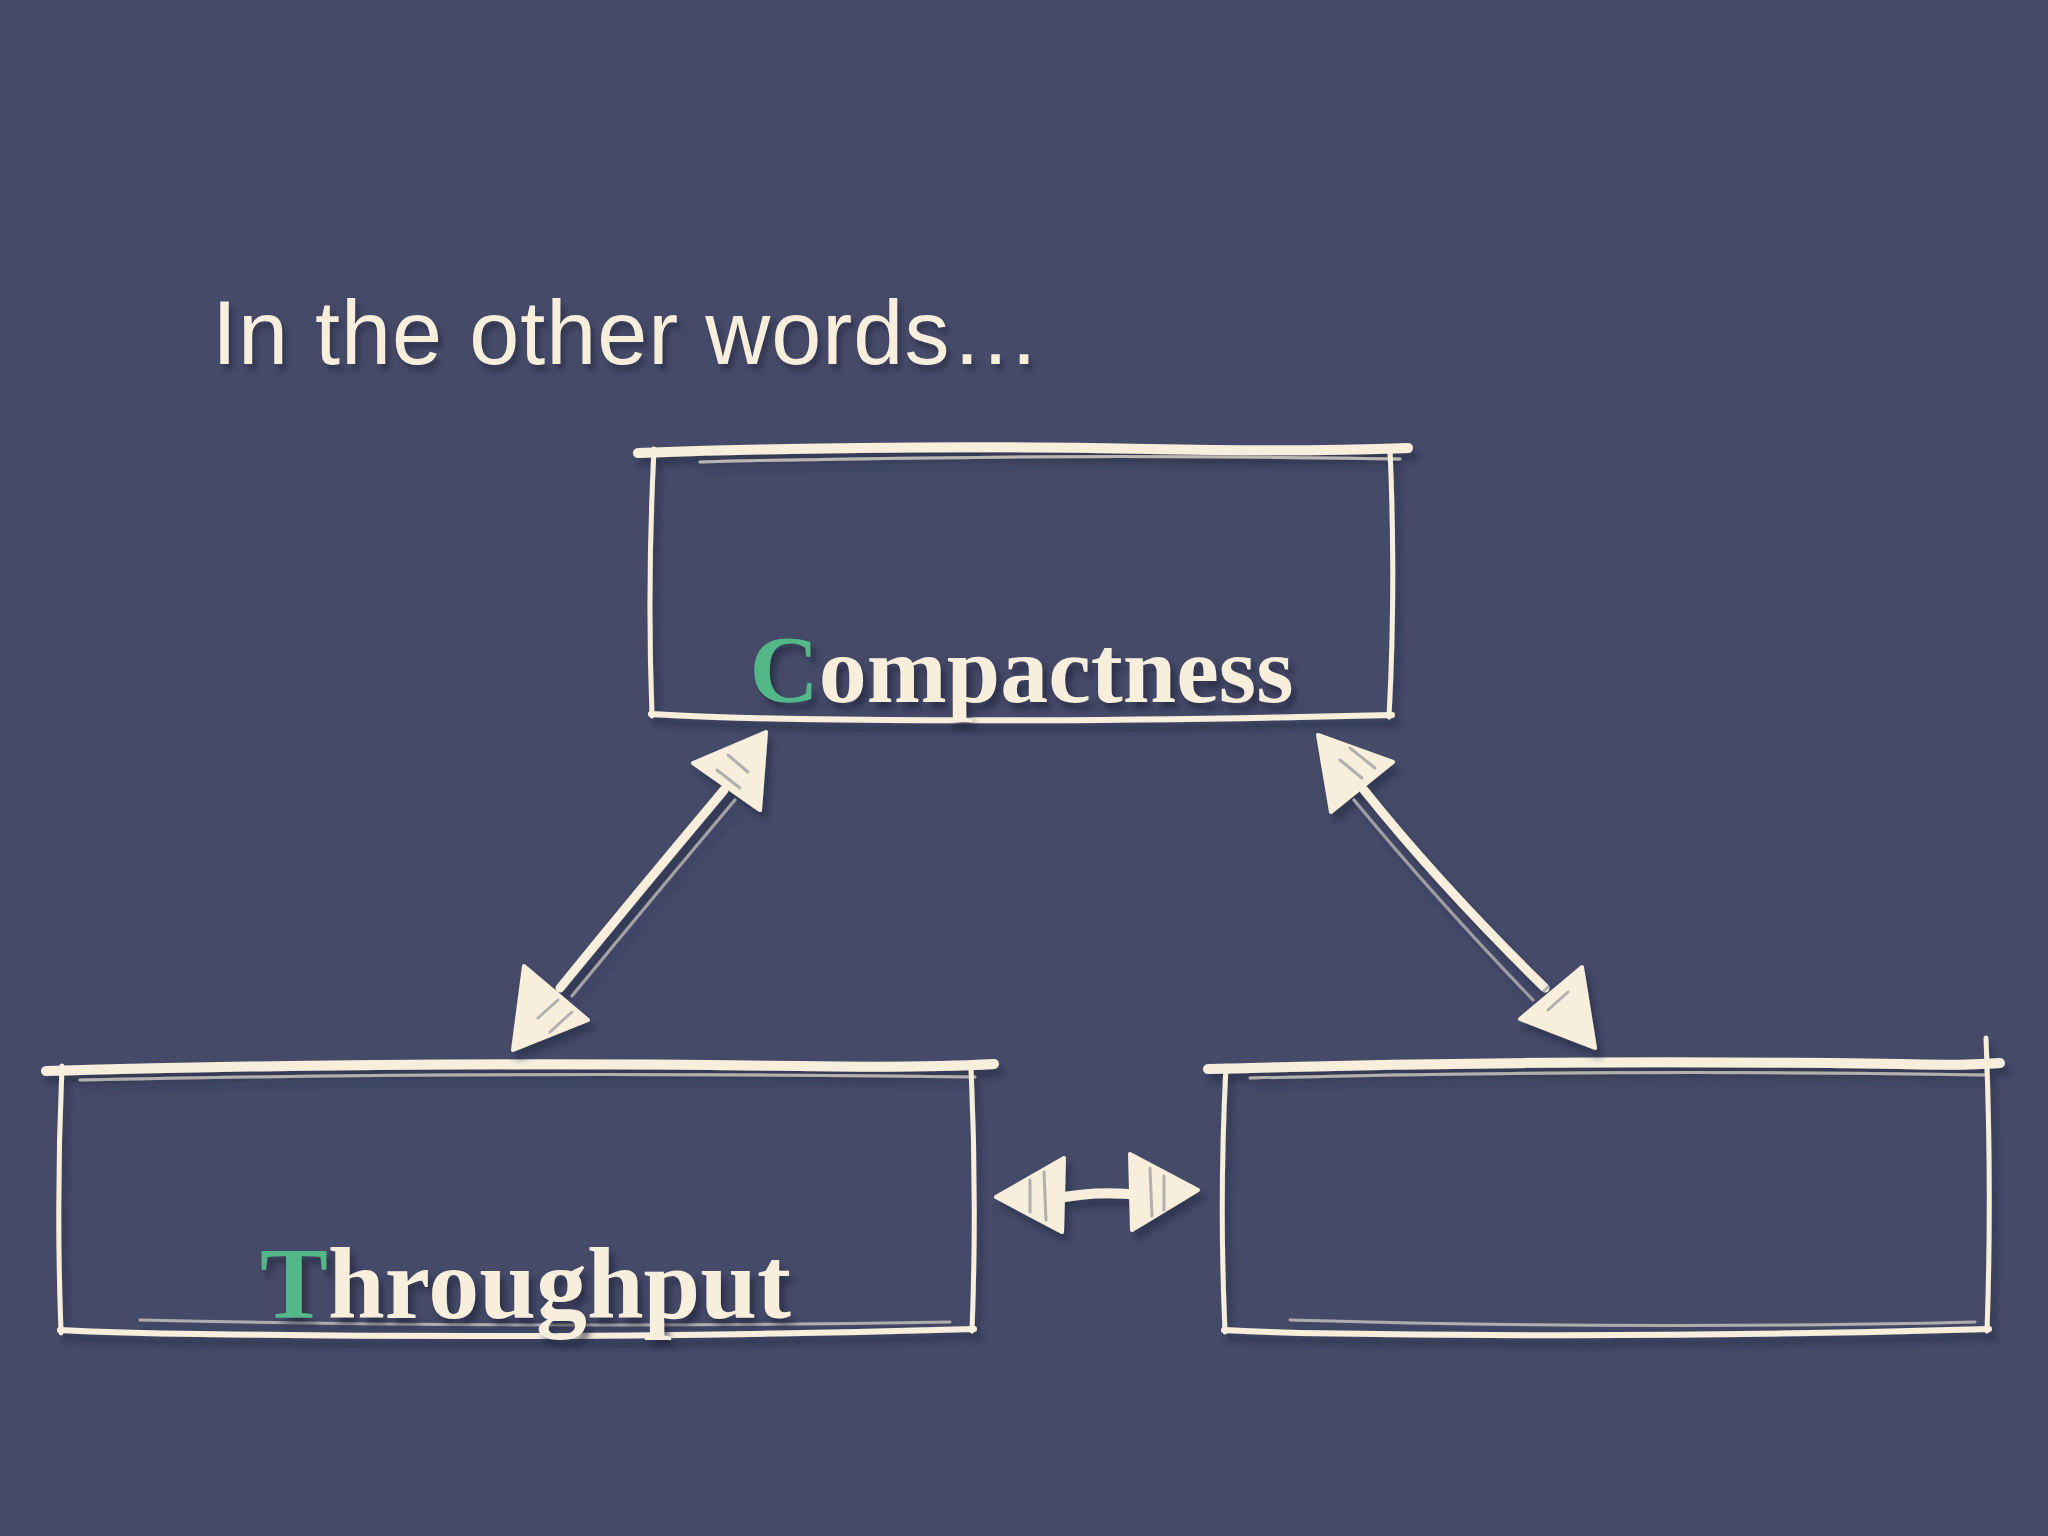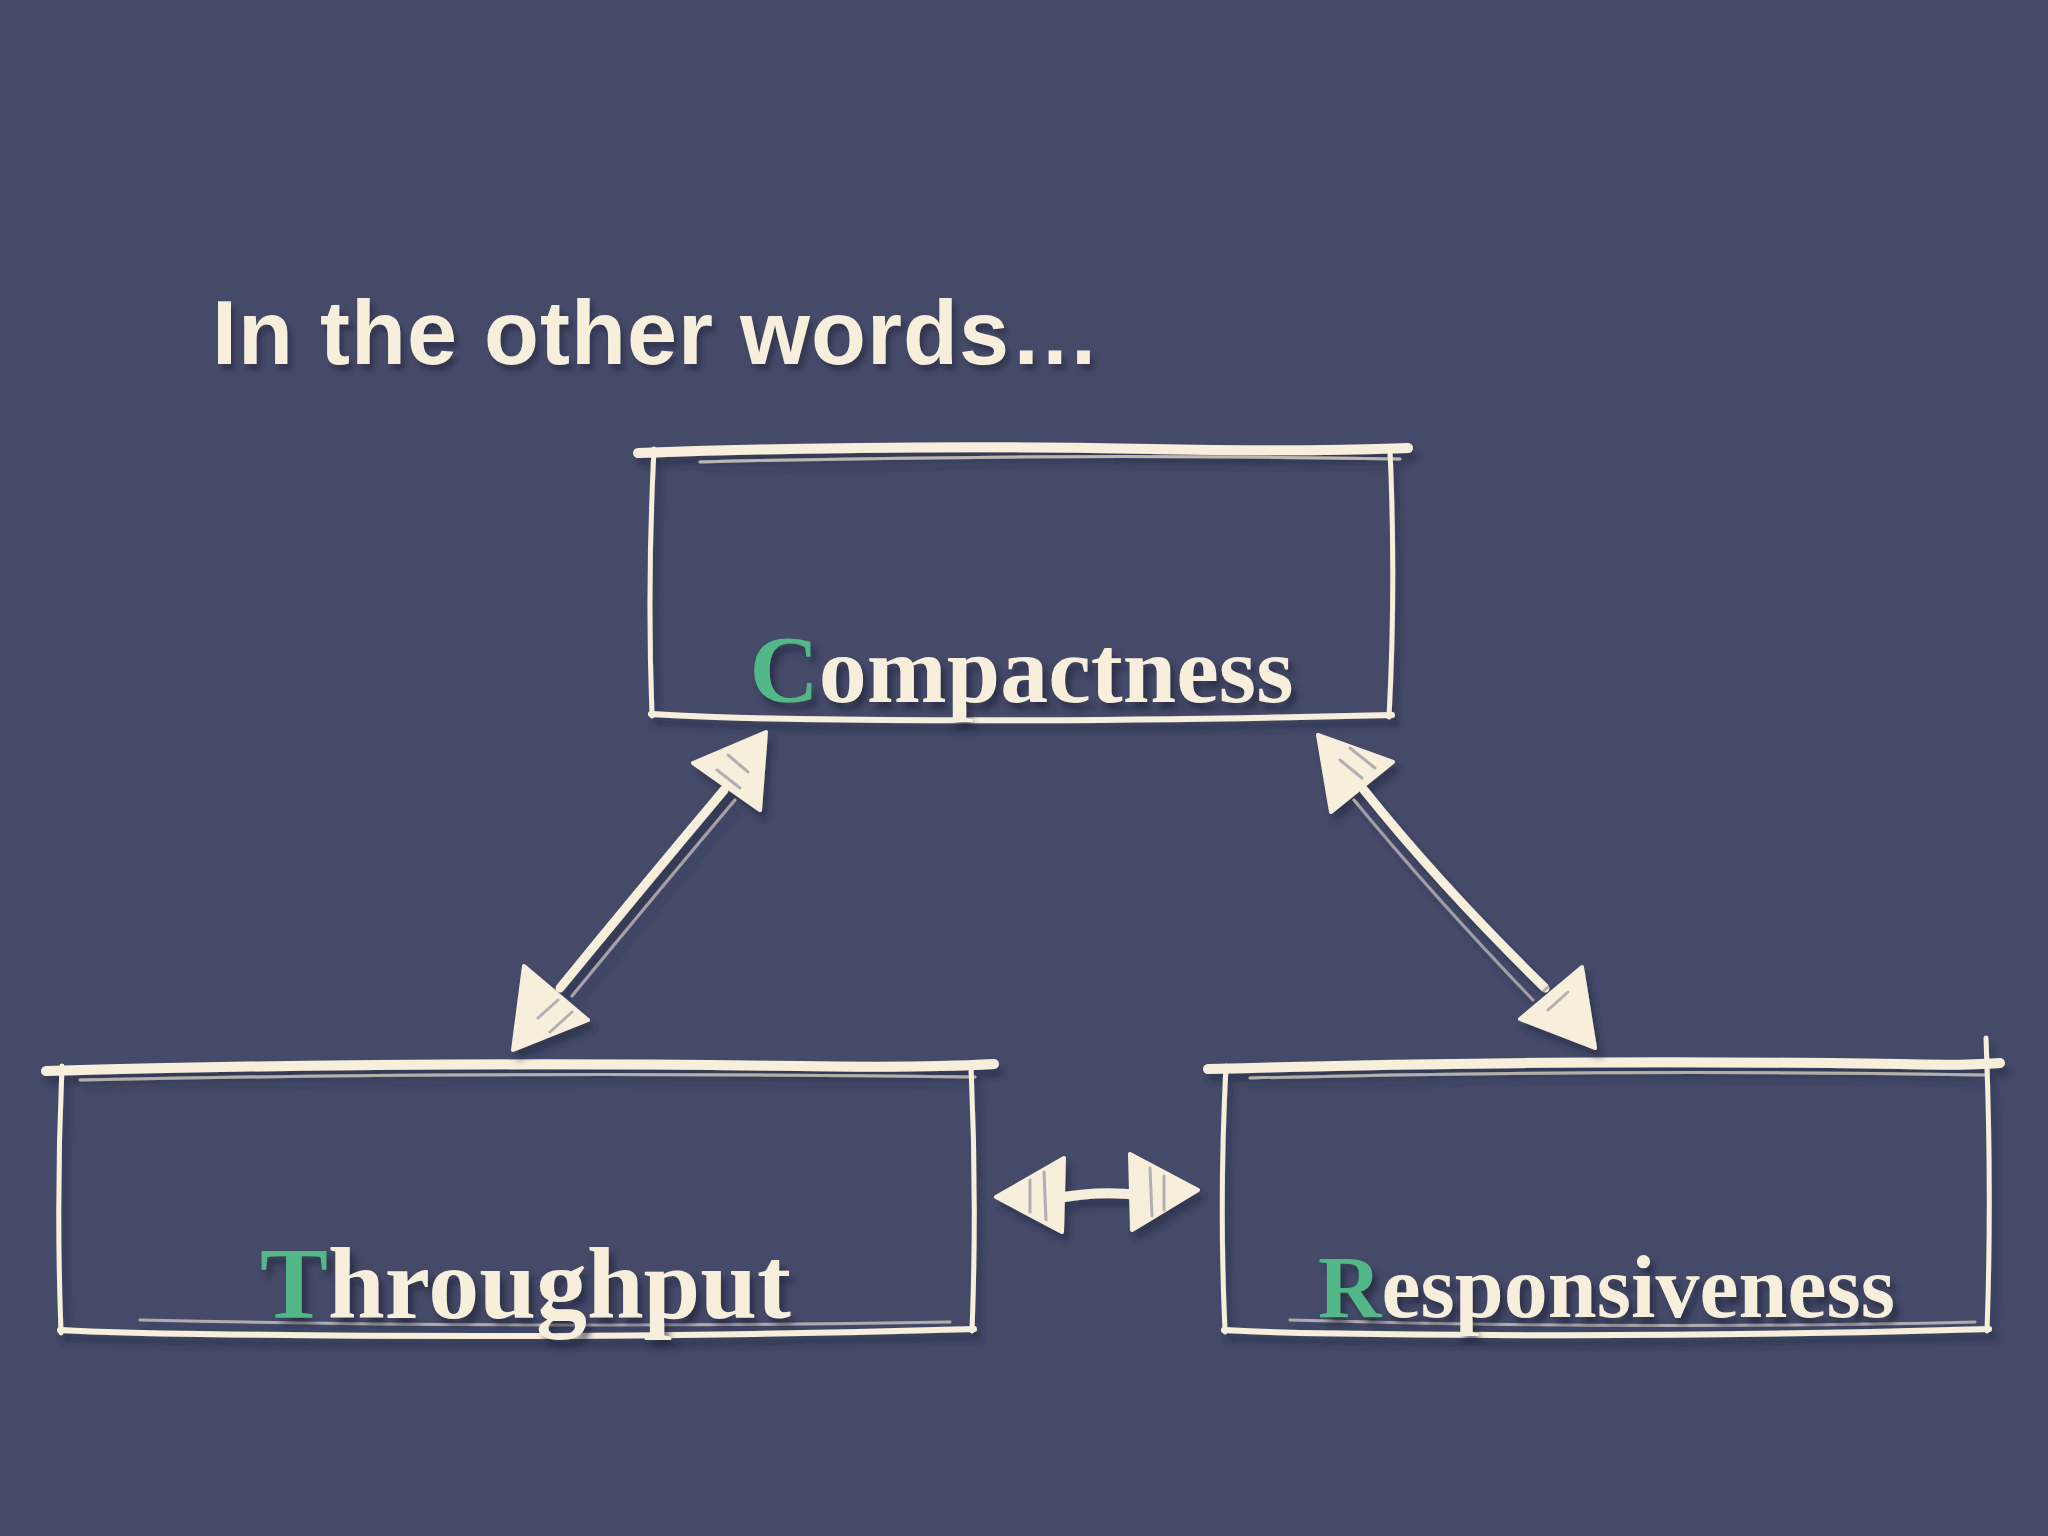--- a/index.html
+++ b/index.html
@@ -17,21 +17,21 @@
     box-shadow:0 2px 0 rgba(0,0,0,0.12);
   }
   .header .title{
     margin-left:106px;
     font-size:94px;font-weight:400;letter-spacing:1px;
     color:#3a4161;
     white-space:nowrap;
   }
   .subtitle{
     position:absolute;left:212px;top:282px;
-    font-size:90px;font-weight:700;letter-spacing:1px;
+    font-size:90px;font-weight:400;letter-spacing:1px;
     color:#f7eedc;
     text-shadow:4px 6px 5px rgba(28,31,52,0.45);
     white-space:nowrap;
   }
   .diagram-svg{position:absolute;left:0;top:0;width:2048px;height:1536px;}
   .node-label{
     position:absolute;
     display:flex;align-items:flex-end;justify-content:center;
     color:#f7eedc;
     font-weight:700;
@@ -117,17 +117,14 @@
   </svg>
 
   <div class="node-label" id="label-compactness">
     <span><span class="initial">C</span><span>ompactness</span></span>
   </div>
 
   <div class="node-label" id="label-throughput">
     <span><span class="initial">T</span><span>hroughput</span></span>
   </div>
 
-  <div class="node-label" id="label-responsiveness">
-    <span><span class="initial">R</span><span>esponsiveness</span></span>
-  </div>
 
 </div>
 
 </body></html>

